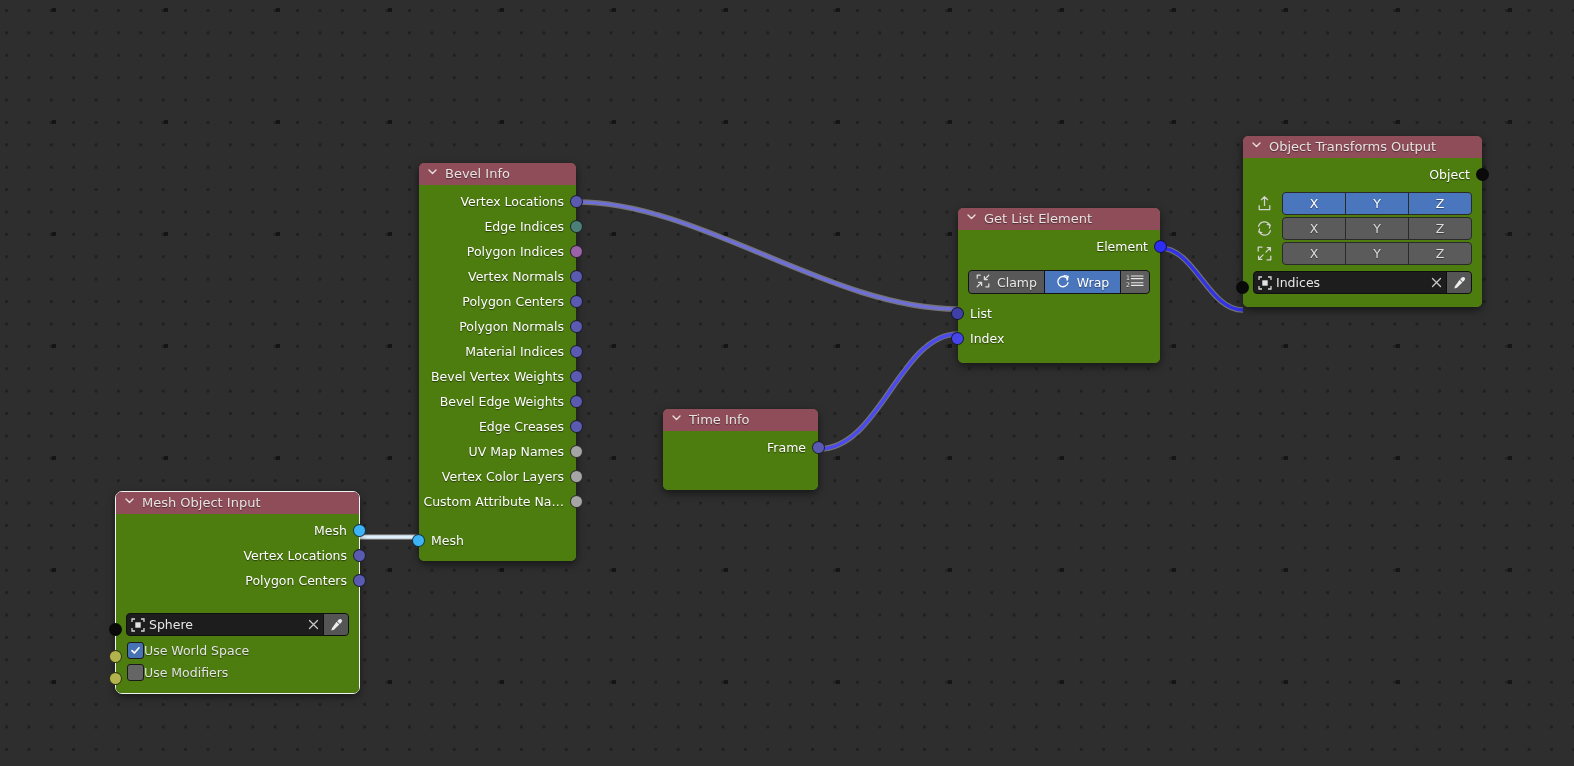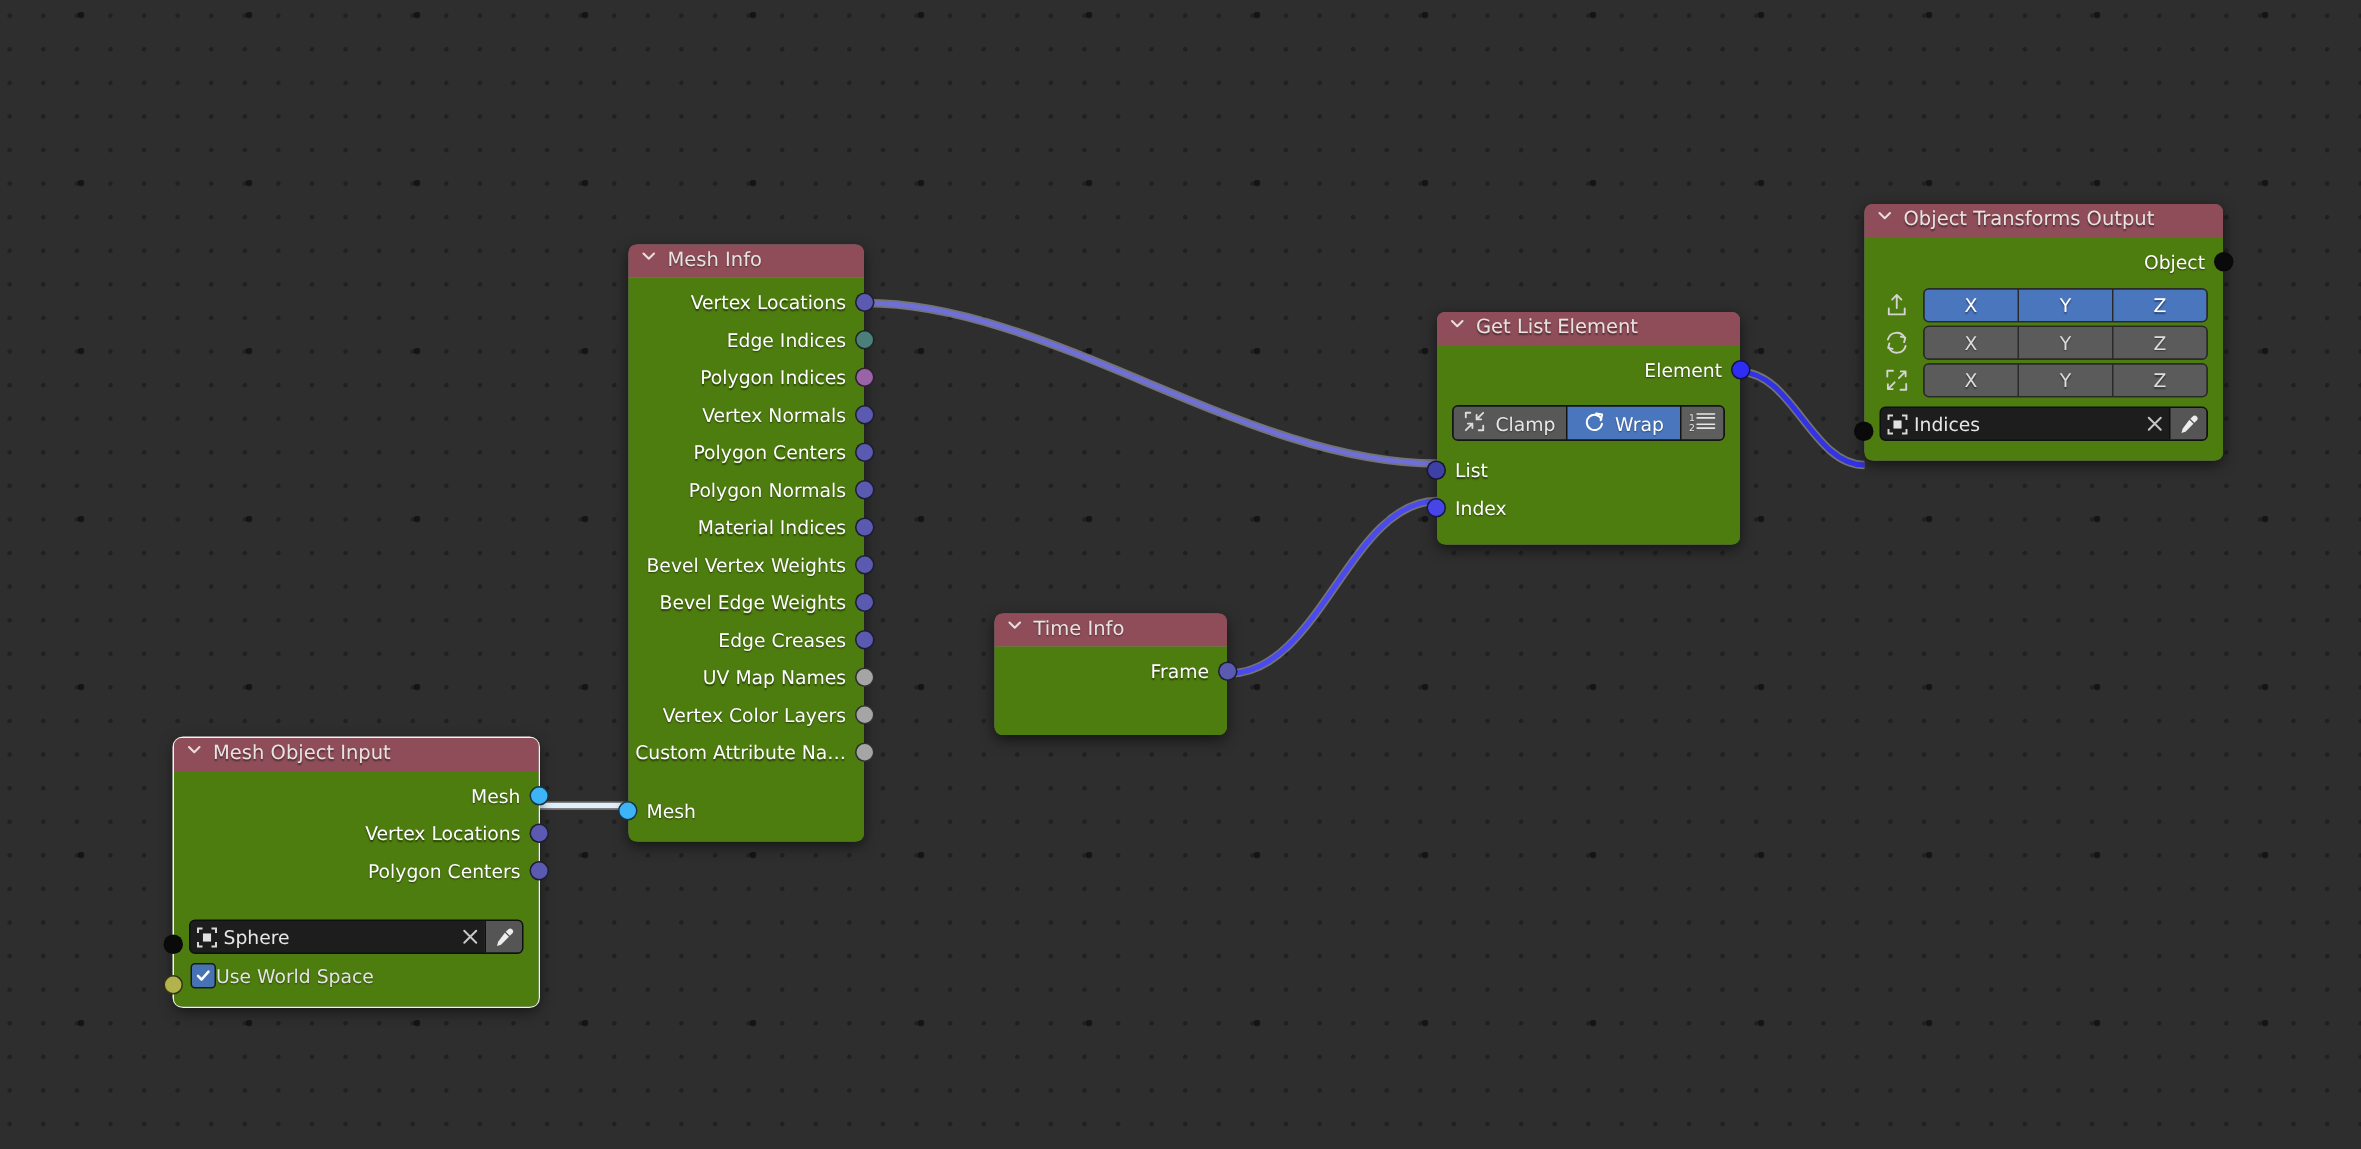--- a/index.html
+++ b/index.html
@@ -255,21 +255,21 @@
     <path d="M 1160,248 C 1195,248 1208,310 1243,310" fill="none" stroke="#b9b9b9" stroke-width="5.6" stroke-opacity="0.5"></path>
     <path d="M 1160,248 C 1195,248 1208,310 1243,310" fill="none" stroke="#3333e6" stroke-width="3.4"></path>
   </svg>
 
   <div class="node" id="node-mesh-info" style="left:419px; top:163px; width:157px;">
     <div class="node-header">
       <span class="chev">
         <svg width="11" height="11" viewBox="0 0 11 11">
             <path d="M2 4 L5.5 7.5 L9 4" fill="none" stroke="#e8dede" stroke-width="1.4" stroke-linecap="round" stroke-linejoin="round"></path>
           </svg>
-      </span><span>Mesh Info</span>
+      </span><span>Bevel Info</span>
     </div>
     <div class="node-body" style="padding:4px 0 8px 0;">
       <div class="row out">
         <span>Vertex Locations</span>
         <span class="sock right" style="background:#5a5ab0;"></span>
       </div>
       <div class="row out">
         <span>Edge Indices</span>
         <span class="sock right" style="background:#4d7f7a;"></span>
       </div>
@@ -380,20 +380,27 @@
         <div class="check-row">
           <span class="cbox on">
             <svg width="11" height="11" viewBox="0 0 11 11">
                 <path d="M2 5.6 L4.4 8 L9 2.8" fill="none" stroke="#ffffff" stroke-width="1.7" stroke-linecap="round" stroke-linejoin="round"></path>
               </svg>
           </span>
           <span class="clabel">Use World Space</span>
         </div>
       </div>
 
+      <div style="position:relative;">
+        <span class="sock left" style="top:11px; margin-top:0; background:#b3b34d;"></span>
+        <div class="check-row">
+          <span class="cbox"></span>
+          <span class="clabel">Use Modifiers</span>
+        </div>
+      </div>
     </div>
   </div>
 
   <div class="node" id="node-get-list-element" style="left:958px; top:208px; width:202px;">
     <div class="node-header">
       <span class="chev">
         <svg width="11" height="11" viewBox="0 0 11 11">
             <path d="M2 4 L5.5 7.5 L9 4" fill="none" stroke="#e8dede" stroke-width="1.4" stroke-linecap="round" stroke-linejoin="round"></path>
           </svg>
       </span><span>Get List Element</span>

